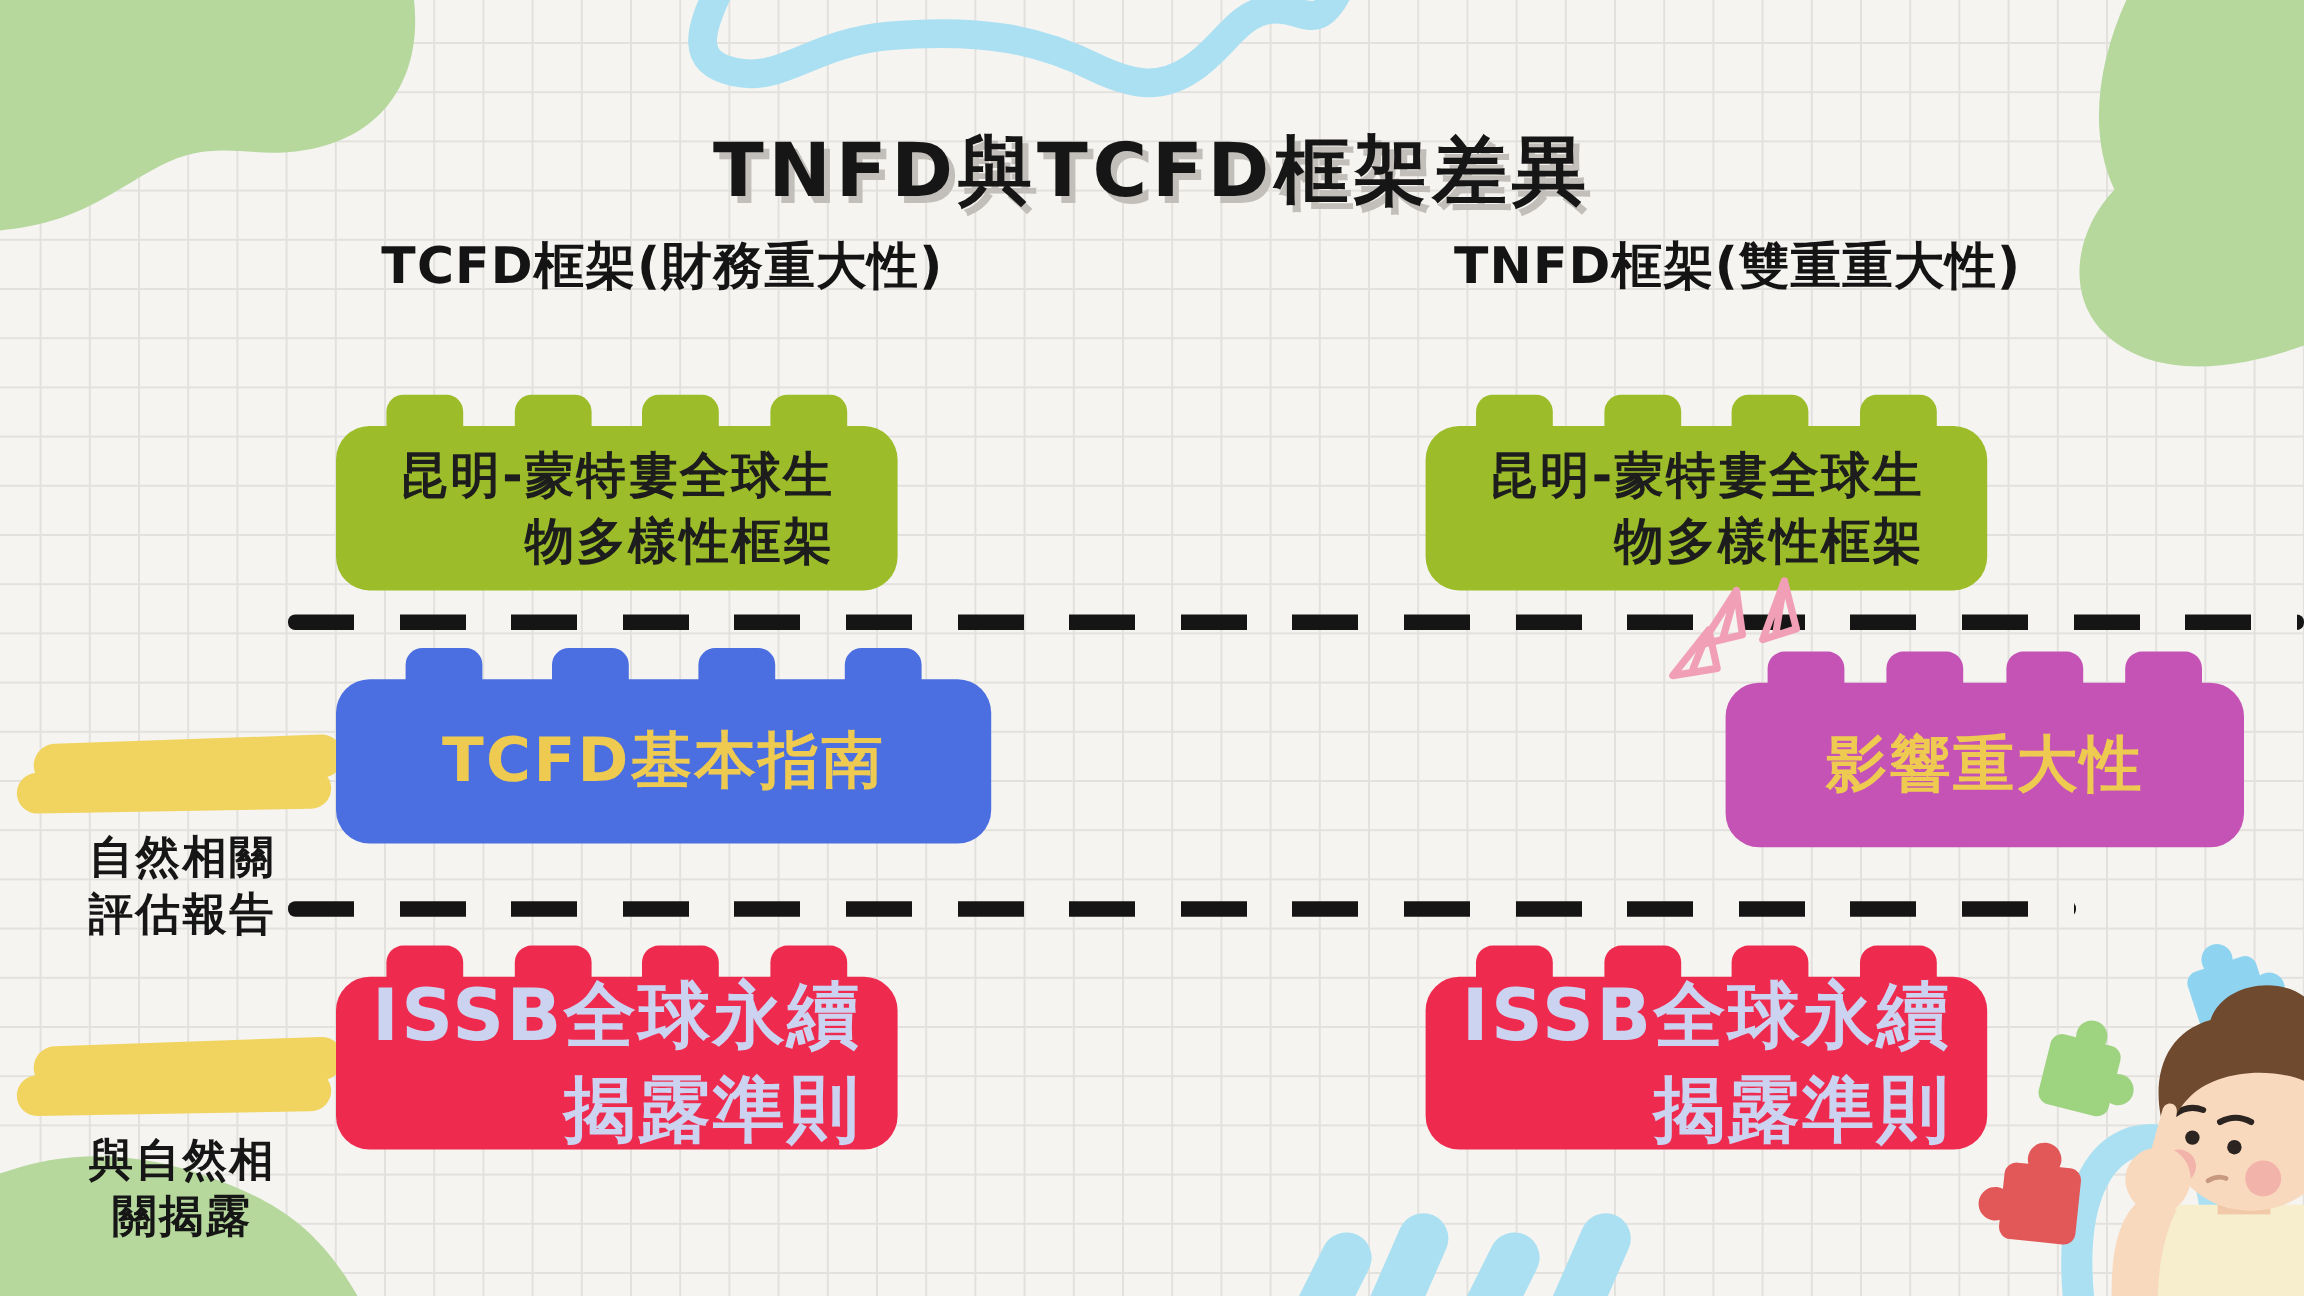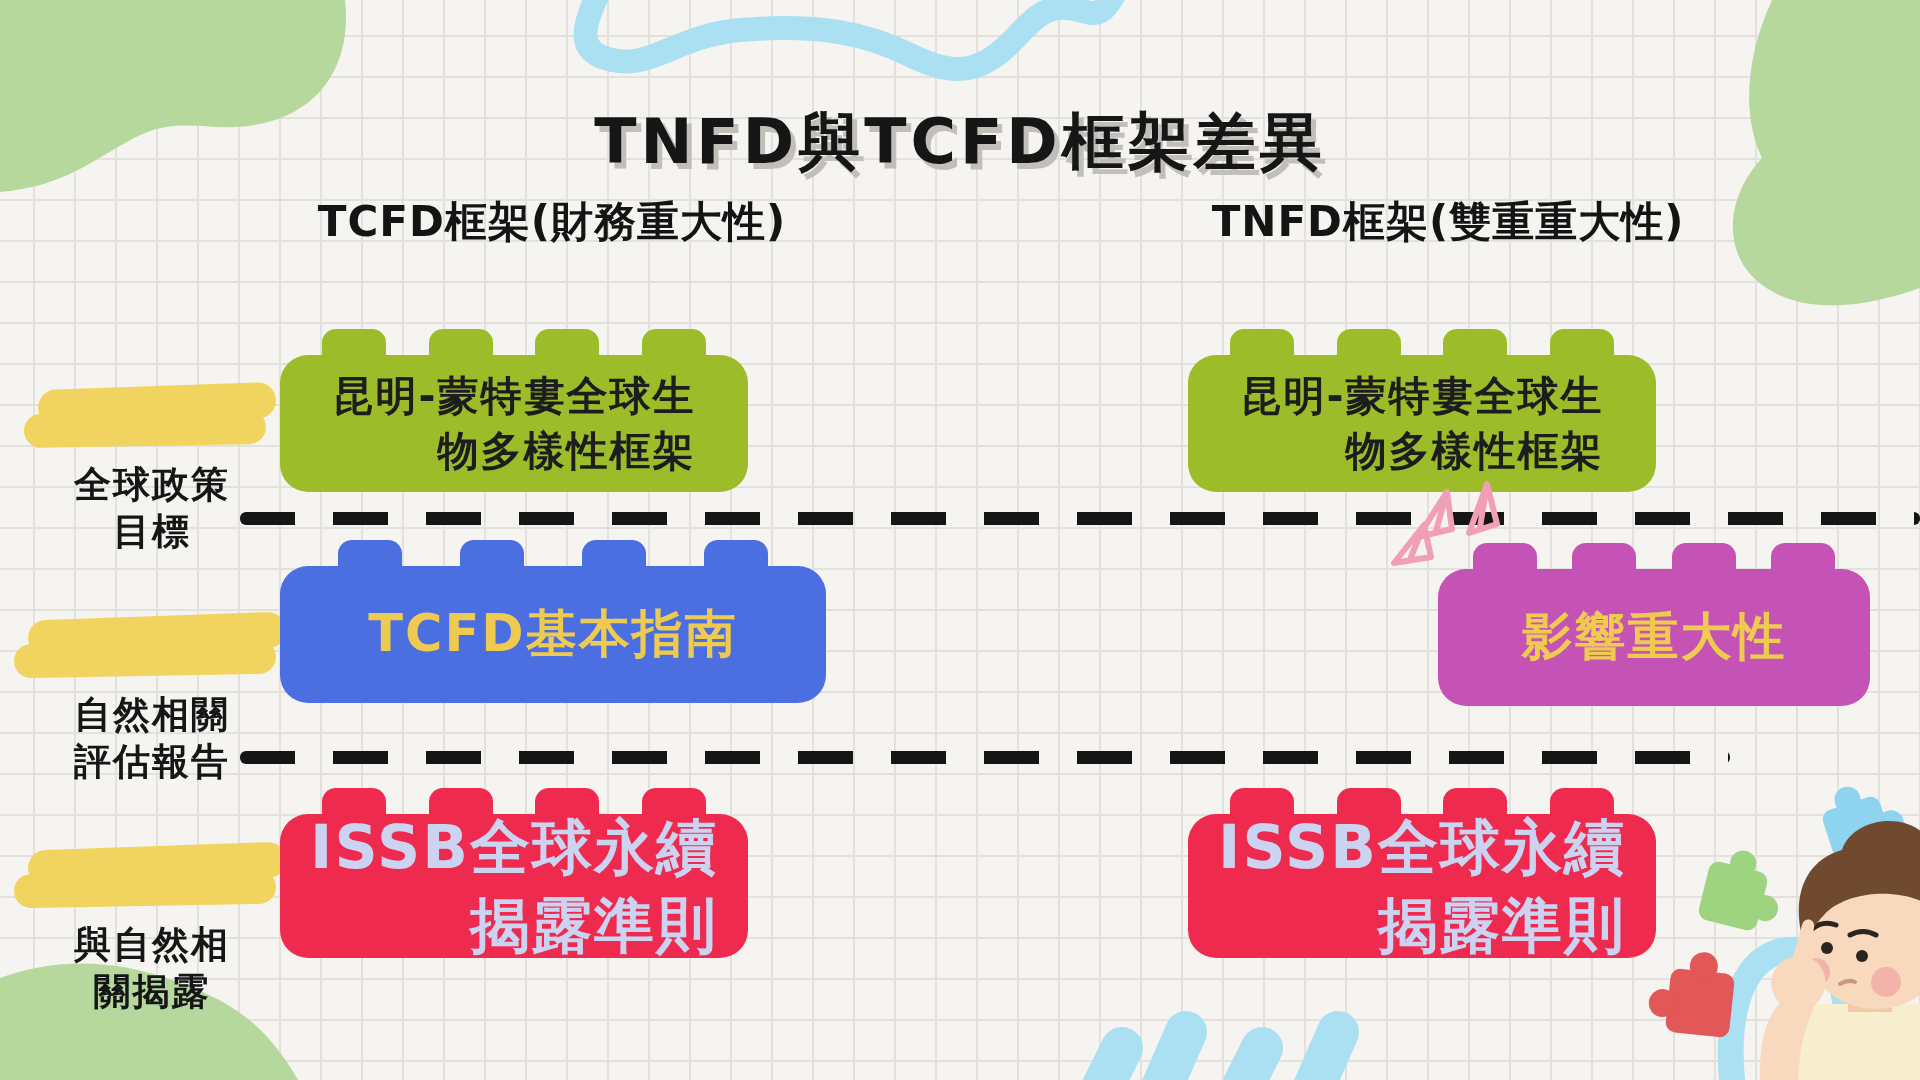--- a/index.html
+++ b/index.html
@@ -39,21 +39,21 @@
   }
   .row-label .txt{position:relative; z-index:1; white-space:pre-line;}
   .row-label .hl{position:absolute; z-index:0; left:-10px; right:-14px; top:20px; height:42px;}
   .row-label .hl::before, .row-label .hl::after{
     content:""; position:absolute; background:var(--highlight); border-radius:18px;
   }
   .row-label .hl::before{left:6px; right:0; top:0; height:36px; transform:rotate(-2deg);}
   .row-label .hl::after{left:-8px; right:10px; top:26px; height:34px; transform:rotate(-1deg);}
   .row-label.r1{left:42px; top:366px; width:220px;}
   .row-label.r2{left:32px; top:596px; width:240px;}
-  .row-label.r3{left:32px; top:826px; width:240px;}
+  .row-label.r3{left:32px; top:848px; width:240px;}
 
   .lego{position:absolute; z-index:2;}
   .lego .studs{position:absolute; left:0; right:0; top:-26px; height:44px; display:flex; justify-content:space-evenly;}
   .lego .studs i{width:64px; height:44px; border-radius:14px 14px 0 0;}
   .lego .body{
     position:relative; width:100%; height:100%; border-radius:28px;
     display:flex; align-items:center; justify-content:center; text-align:right;
     box-sizing:border-box; padding:0 18px;
   }
   .lego .label{white-space:pre-line; font-weight:bold; letter-spacing:2px;}
@@ -96,25 +96,20 @@
       <line x1="1186" y1="1032" x2="1158" y2="1096"></line>
       <line x1="1262" y1="1048" x2="1238" y2="1096"></line>
       <line x1="1338" y1="1032" x2="1310" y2="1096"></line>
     </g>
   </svg>
 
   <h1 class="page-title">TNFD與TCFD框架差異</h1>
   <div class="col-header left">TCFD框架(財務重大性)</div>
   <div class="col-header right">TNFD框架(雙重重大性)</div>
 
-  <div class="row-label r1">
-    <span class="hl"></span>
-    <span class="txt">全球政策
-目標</span>
-  </div>
   <div class="row-label r2">
     <span class="hl"></span>
     <span class="txt">自然相關
 評估報告</span>
   </div>
   <div class="row-label r3">
     <span class="hl"></span>
     <span class="txt">與自然相
 關揭露</span>
   </div>

